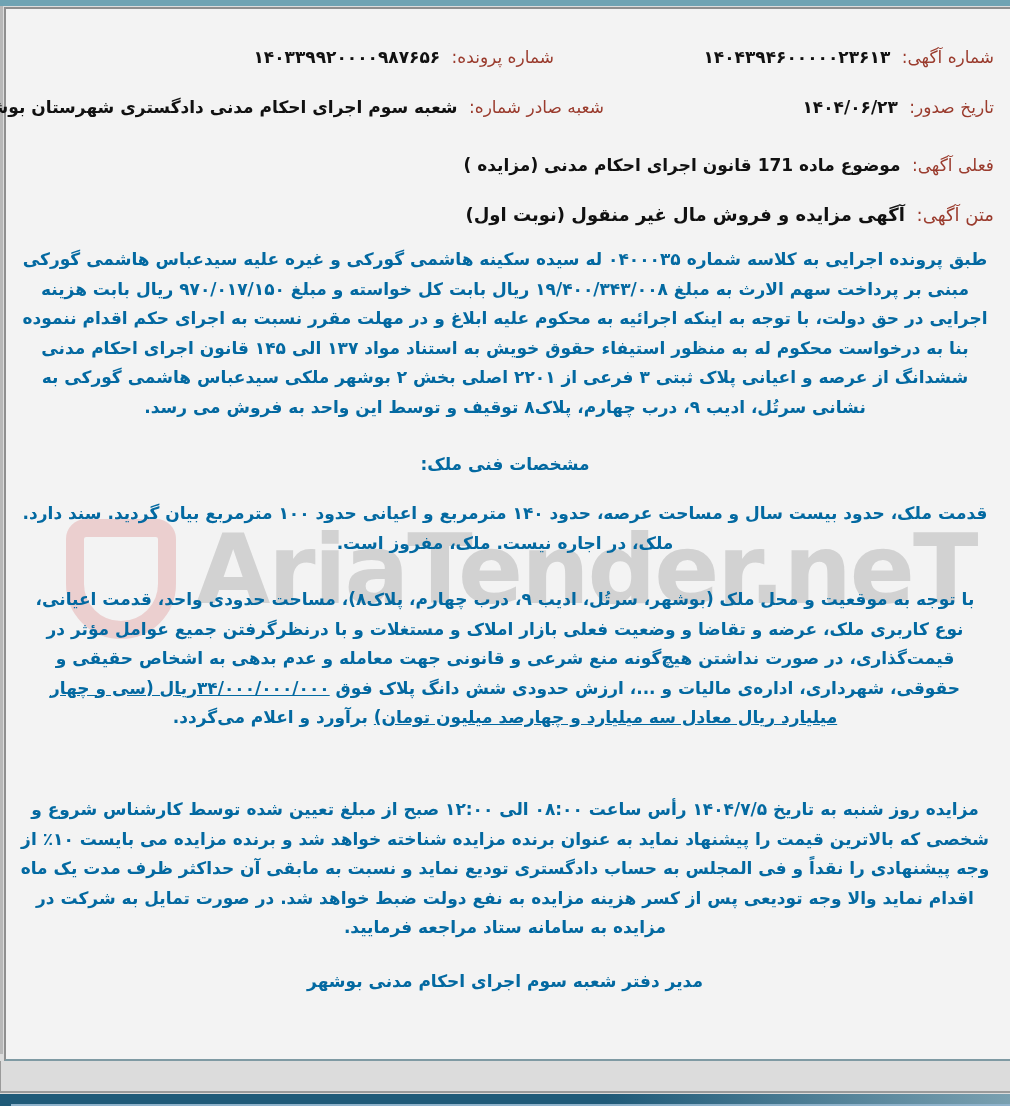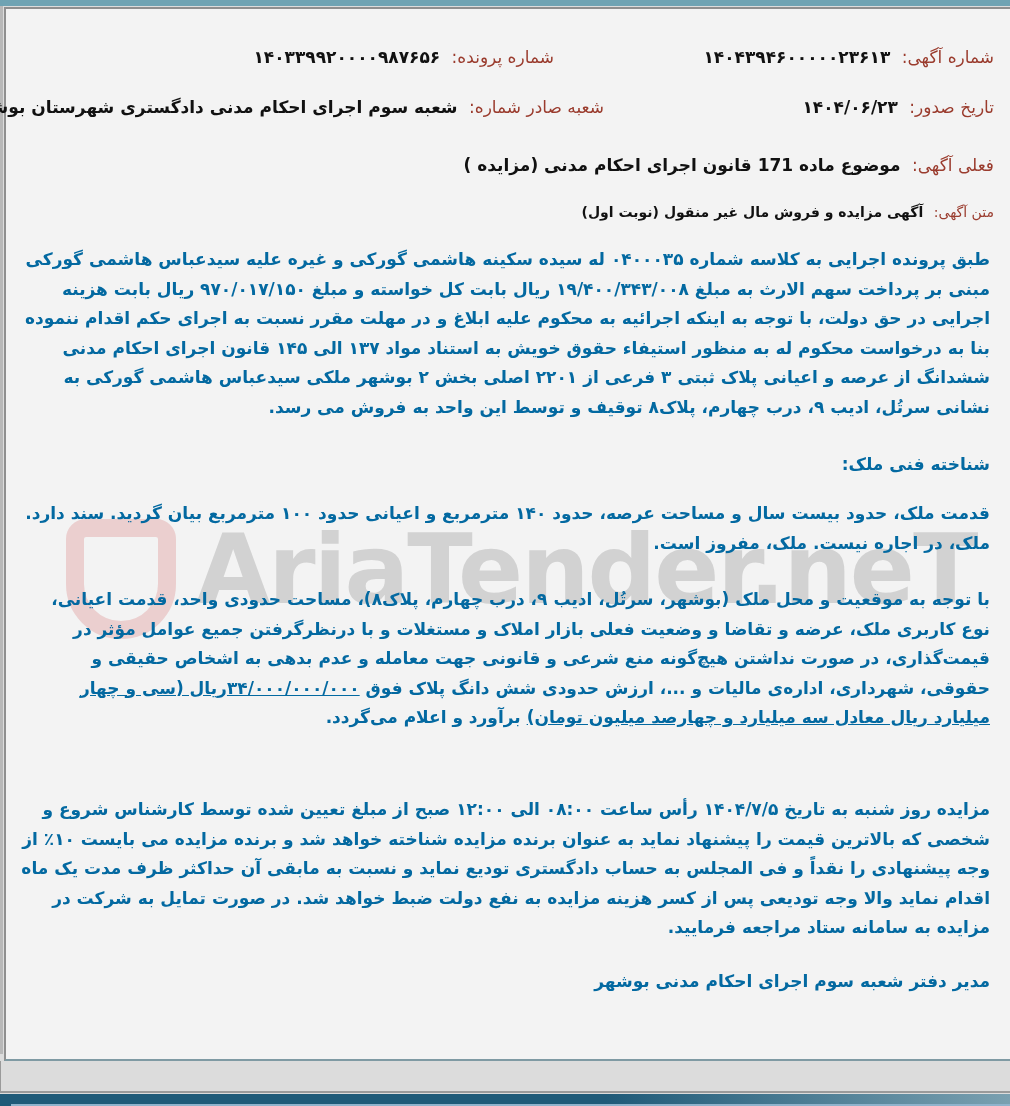--- a/index.html
+++ b/index.html
@@ -15,21 +15,21 @@
     background:#f3f3f3; border-left:2px solid #8f8f8f; border-top:2px solid #8f8f8f;
     border-bottom:2px solid #7f9aa3; box-sizing:border-box;
   }
   .footer-grey { position:absolute; left:0; top:1061px; width:1010px; height:32px; background:#dcdcdc; border-bottom:2px solid #9a9a9a; border-left:1px solid #9a9a9a; box-sizing:border-box;}
   .bottom-bar {
     position:absolute; left:0; top:1094px; width:1010px; height:12px;
     background:linear-gradient(90deg,#1f5a78 0%,#1f5a78 60%,#7aa0b0 100%);
   }
   .bottom-bar .inner { position:absolute; left:11px; right:0; top:10px; height:2px; background:#8fb3cc; }
 
-  .rtl { direction:rtl; text-align:right; }
+  .rtl { direction:rtl; text-align:center; }
   .lbl { color:#9a3b2d; font-weight:normal; }
   .val { color:#111; font-weight:bold; }
   .hrow { position:absolute; font-size:17px; white-space:nowrap; }
   .hrow .lbl { margin-left:6px; }
 
   .watermark {
     position:absolute; left:50px; top:505px; width:600px; height:120px; pointer-events:none;
   }
   .wm-shield {
     position:absolute; left:10px; top:5px; width:110px; height:120px;
@@ -75,28 +75,28 @@
   <div class="hrow rtl" style="right:406px; top:88px;">
     <span class="lbl">شعبه صادر شماره:</span>
     <span class="val">شعبه سوم اجرای احکام مدنی دادگستری شهرستان بوشهر</span>
   </div>
 
   <div class="hrow rtl" style="right:16px; top:146px;">
     <span class="lbl">فعلی آگهی:</span>
     <span class="val">موضوع ماده 171 قانون اجرای احکام مدنی (مزایده )</span>
   </div>
 
-  <div class="hrow rtl" style="right:16px; top:195px; font-size:14px;">
+  <div class="hrow rtl" style="right:16px; top:195px; font-size:18px;">
     <span class="lbl">متن آگهی:</span>
     <span class="val">آگهی مزایده و فروش مال غیر منقول (نوبت اول)</span>
   </div>
 
   <div class="body-text rtl" style="top:236px;">طبق پرونده اجرایی به کلاسه شماره ۰۴۰۰۰۳۵ له سیده سکینه هاشمی گورکی و غیره علیه سیدعباس هاشمی گورکی مبنی بر پرداخت سهم الارث به مبلغ ۱۹/۴۰۰/۳۴۳/۰۰۸ ریال بابت کل خواسته و مبلغ ۹۷۰/۰۱۷/۱۵۰ ریال بابت هزینه اجرایی در حق دولت، با توجه به اینکه اجرائیه به محکوم علیه ابلاغ و در مهلت مقرر نسبت به اجرای حکم اقدام ننموده بنا به درخواست محکوم له به منظور استیفاء حقوق خویش به استناد مواد ۱۳۷ الی ۱۴۵ قانون اجرای احکام مدنی ششدانگ از عرصه و اعیانی پلاک ثبتی ۳ فرعی از ۲۲۰۱ اصلی بخش ۲ بوشهر ملکی سیدعباس هاشمی گورکی به نشانی سرتُل، ادیب ۹، درب چهارم، پلاک۸ توقیف و توسط این واحد به فروش می رسد.</div>
 
-  <div class="body-text rtl" style="top:441px;">شناخته فنی ملک:</div>
+  <div class="body-text rtl" style="top:441px;">مشخصات فنی ملک:</div>
 
   <div class="body-text rtl" style="top:490px;margin-left:48px;">قدمت ملک، حدود بیست سال و مساحت عرصه، حدود ۱۴۰ مترمربع و اعیانی حدود ۱۰۰ مترمربع بیان گردید. سند دارد. ملک، در اجاره نیست. ملک، مفروز است.</div>
 
   <div class="body-text rtl" style="top:568px;margin-top:8px;">
     <span>با توجه به موقعیت و محل ملک (بوشهر، سرتُل، ادیب ۹، درب چهارم، پلاک۸)، مساحت حدودی واحد، قدمت اعیانی، نوع کاربری ملک، عرضه و تقاضا و وضعیت فعلی بازار املاک و مستغلات و با درنظرگرفتن جمیع عوامل مؤثر در قیمت‌گذاری، در صورت نداشتن هیچ‌گونه منع شرعی و قانونی جهت معامله و عدم بدهی به اشخاص حقیقی و حقوقی، شهرداری، اداره‌ی مالیات و ...، ارزش حدودی شش دانگ پلاک فوق </span>
     <span class="u">۳۴/۰۰۰/۰۰۰/۰۰۰ریال (سی و چهار میلیارد ریال معادل سه میلیارد و چهارصد میلیون تومان)</span>
     <span> برآورد و اعلام می‌گردد.</span>
   </div>
 
   <div class="body-text rtl" style="top:786px;">مزایده روز شنبه به تاریخ ۱۴۰۴/۷/۵ رأس ساعت ۰۸:۰۰ الی ۱۲:۰۰ صبح از مبلغ تعیین شده توسط کارشناس شروع و شخصی که بالاترین قیمت را پیشنهاد نماید به عنوان برنده مزایده شناخته خواهد شد و برنده مزایده می بایست ۱۰٪ از وجه پیشنهادی را نقداً و فی المجلس به حساب دادگستری تودیع نماید و نسبت به مابقی آن حداکثر ظرف مدت یک ماه اقدام نماید والا وجه تودیعی پس از کسر هزینه مزایده به نفع دولت ضبط خواهد شد. در صورت تمایل به شرکت در مزایده به سامانه ستاد مراجعه فرمایید.</div>

